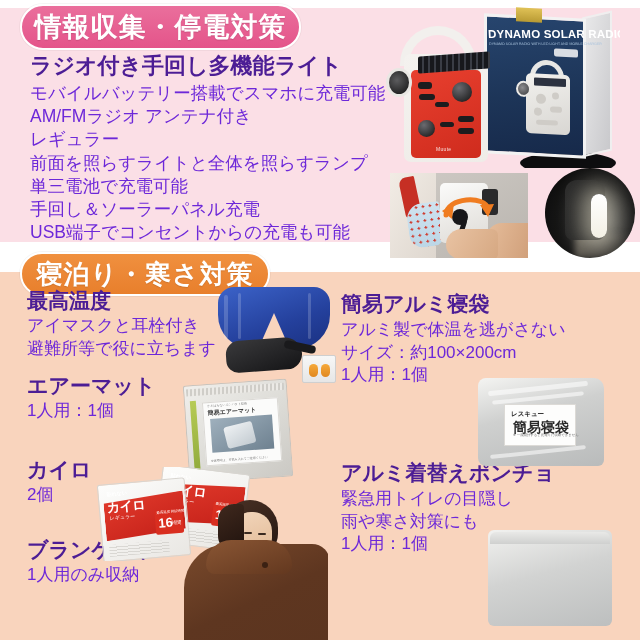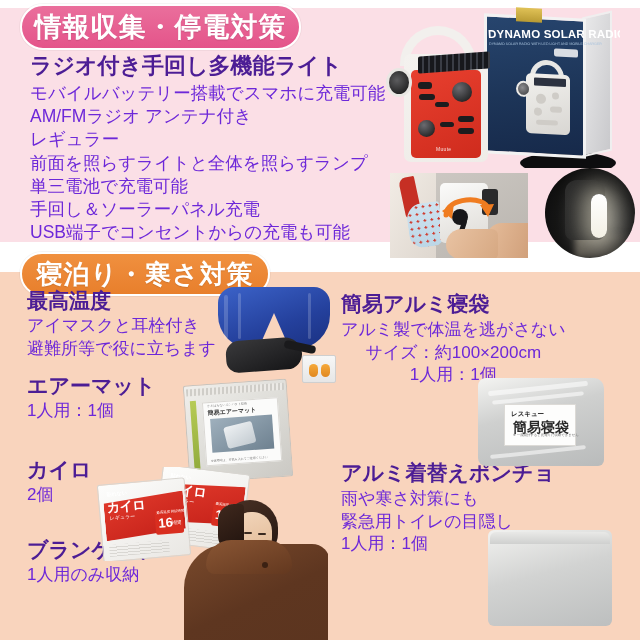--- a/index.html
+++ b/index.html
@@ -73,21 +73,21 @@
   #kairo-block { position:absolute; left:27px; top:458px; }
   #kairo-block .head { font-size:21px; margin-bottom:2px; }
   #kairo-block .body-line { font-size:17px; }
 
   #blanket-block { position:absolute; left:27px; top:538px; }
   #blanket-block .head { font-size:21px; margin-bottom:2px; }
   #blanket-block .body-line { font-size:17px; }
 
   #sleepbag-block { position:absolute; left:341px; top:292px; }
   #sleepbag-block .head { font-size:21px; margin-bottom:3px; }
-  #sleepbag-block .body-line { font-size:17px;text-align:center; }
+  #sleepbag-block .body-line { font-size:17px; }
 
   #poncho-block { position:absolute; left:341px; top:461px; }
   #poncho-block .head { font-size:21px; margin-bottom:3px; }
   #poncho-block .body-line { font-size:17px; }
 
   
   .ph { position:absolute; overflow:hidden; }
 
   #photo-radio { left:378px; top:24px; width:120px; height:145px; }
   .radio-handle {
@@ -587,22 +587,22 @@
 
   <div id="sleepbag-block">
     <div class="head">簡易アルミ寝袋</div>
     <div class="body-line">アルミ製で体温を逃がさない</div>
     <div class="body-line">サイズ：約100×200cm</div>
     <div class="body-line">1人用：1個</div>
   </div>
 
   <div id="poncho-block">
     <div class="head">アルミ着替えポンチョ</div>
+    <div class="body-line">緊急用トイレの目隠し</div>
     <div class="body-line">雨や寒さ対策にも</div>
-    <div class="body-line">緊急用トイレの目隠し</div>
     <div class="body-line">1人用：1個</div>
   </div>
 
   <div class="ph" id="photo-pillow">
     <div class="pl-u"></div>
     <div class="pl-notch"></div>
     <div class="pl-seam" style="left:10px;top:8px;width:4px;height:44px;"></div>
     <div class="pl-seam" style="left:24px;top:6px;width:3px;height:46px;"></div>
     <div class="pl-seam" style="left:94px;top:6px;width:3px;height:46px;"></div>
     <div class="pl-mask"></div>

